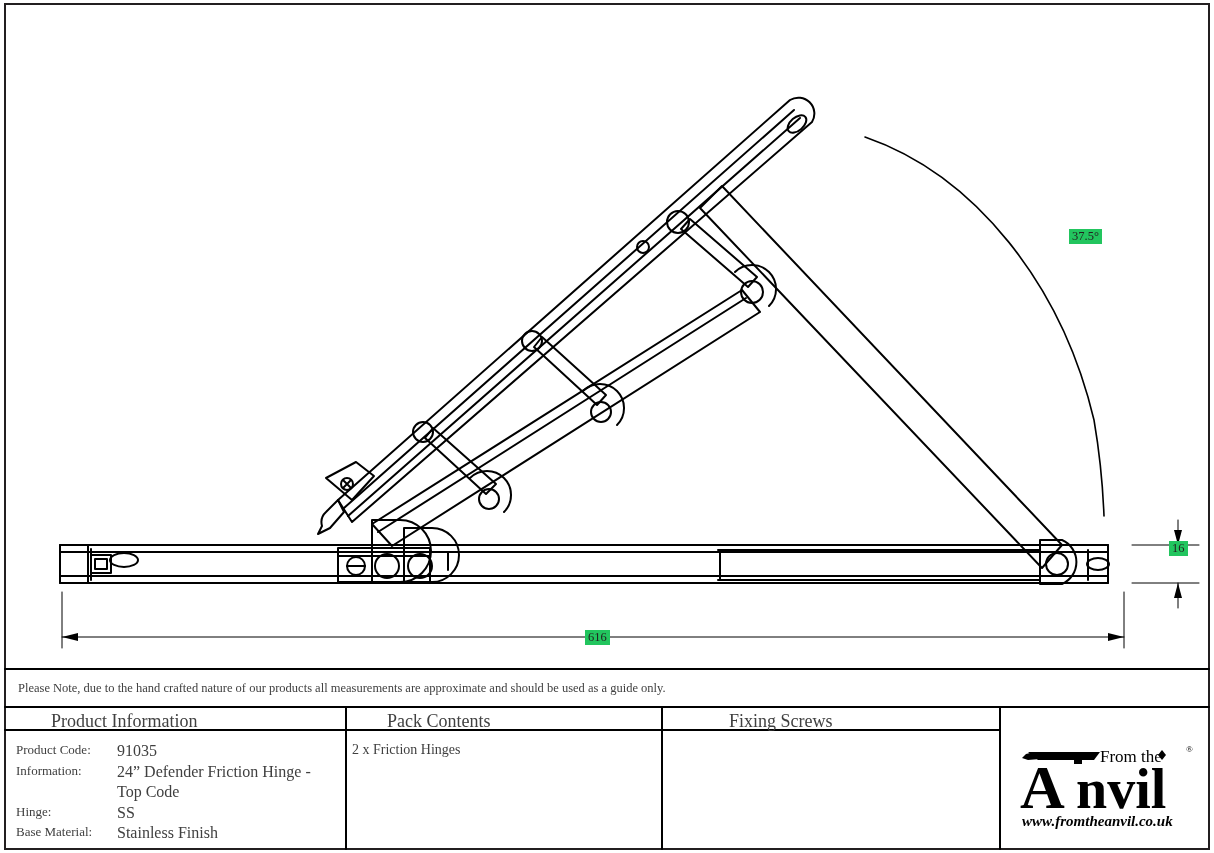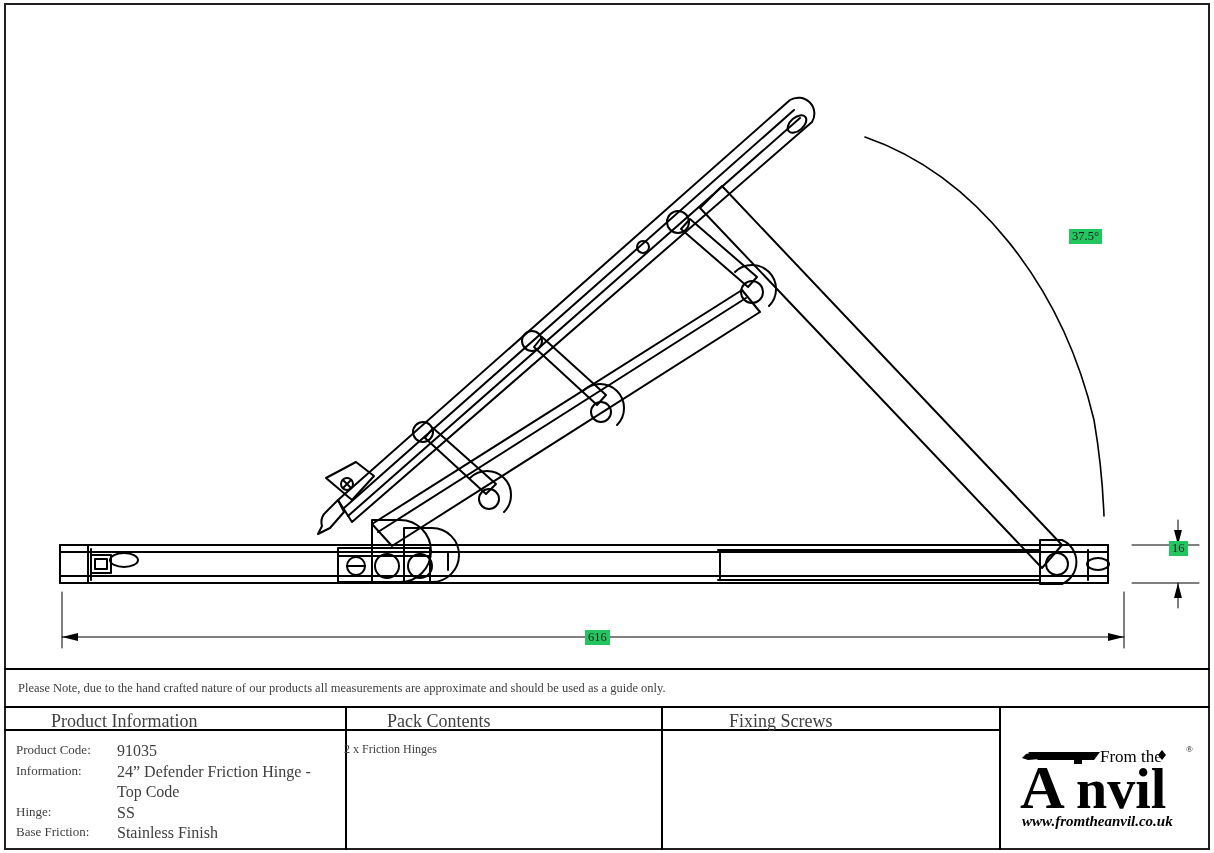--- a/index.html
+++ b/index.html
@@ -48,21 +48,21 @@
   #head-screws { left: 694px; }
 
   .spec-label { font-size: 13px; left: 16px; }
   .spec-value { font-size: 16px; left: 117px; }
   .r1 { top: 742px; }
   .r2 { top: 763px; }
   .r2b { top: 783px; }
   .r3 { top: 804px; }
   .r4 { top: 824px; }
 
-  #pack-item { left: 344px; top: 742px; font-size: 12px; }
+  #pack-item { left: 352px; top: 742px; font-size: 14px; }
 
   
   #logo-box {
     position: absolute;
     left: 1008px; top: 730px;
     width: 198px; height: 100px;
   }
   #logo-svg { width: 100%; height: 100%; }
 
   
@@ -249,21 +249,21 @@
   <div class="tbl-text spec-value r1">91035</div>
 
   <div class="tbl-text spec-label r2">Information:</div>
   <div class="tbl-text spec-value r2">24” Defender Friction Hinge -</div>
 
   <div class="tbl-text spec-value r2b">Top Code</div>
 
   <div class="tbl-text spec-label r3">Hinge:</div>
   <div class="tbl-text spec-value r3">SS</div>
 
-  <div class="tbl-text spec-label r4">Base Friction:</div>
+  <div class="tbl-text spec-label r4">Base Material:</div>
   <div class="tbl-text spec-value r4">Stainless Finish</div>
 
   <div class="tbl-text" id="pack-item">2 x Friction Hinges</div>
 
   <div id="logo-box">
     <svg id="logo-svg" viewBox="0 0 198 100">
 
       <g fill="#000000" stroke="none">
         <path d="M20,22 L92,22 L86,30 L74,30 L74,34 L66,34 L66,30 L38,30 L30,30 Z"></path>
         <path d="M26,22 L18,24 L14,28 L20,30 L32,29 Z"></path>

